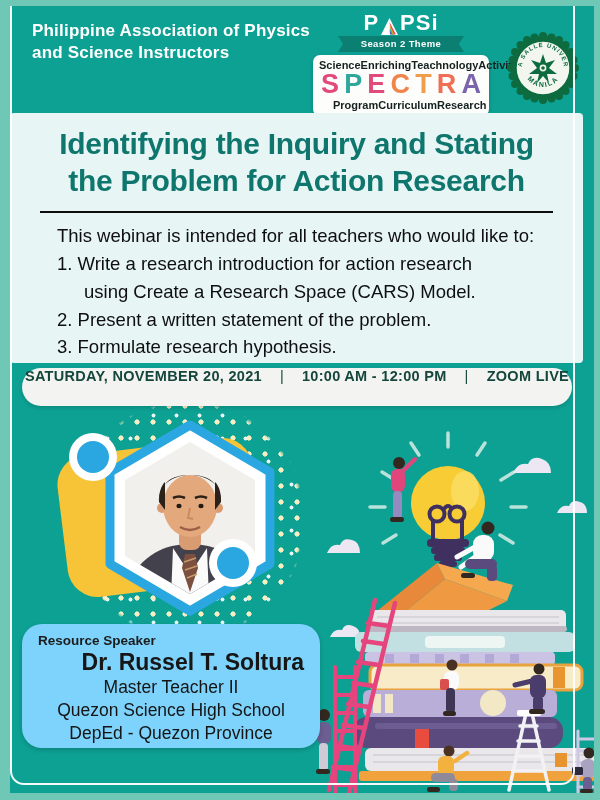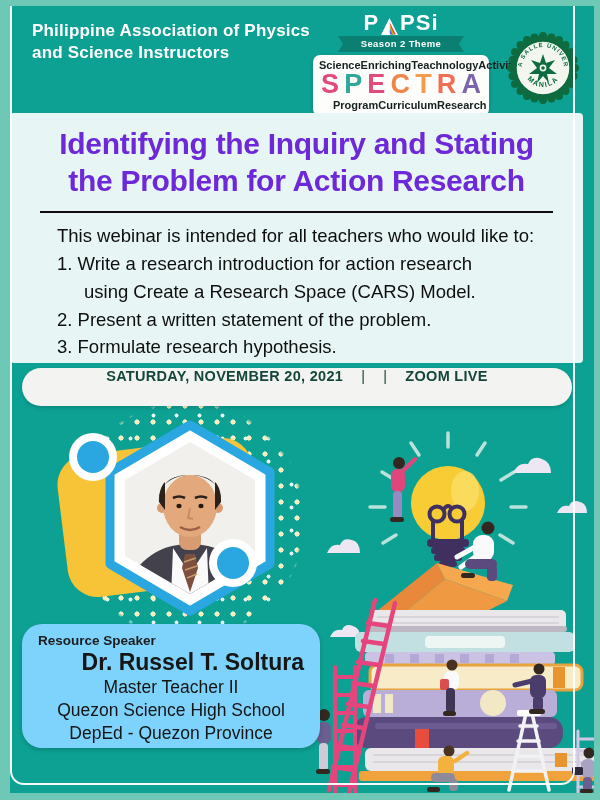--- a/index.html
+++ b/index.html
@@ -34,21 +34,21 @@
   .spectra-letters { display:flex; justify-content:space-between; padding:0 2px;
     font-size:27px; font-weight:800; line-height:1.02; }
   .sl0{color:#e2497d} .sl1{color:#2fa79c} .sl2{color:#e2497d} .sl3{color:#f0854c}
   .sl4{color:#f09d4c} .sl5{color:#ef6f54} .sl6{color:#7b64ab}
 
   .seal { position:absolute; left:497px; top:26px; width:72px; height:72px; }
 
   
   .panel { position:absolute; left:0; right:11px; top:107px; height:250px;
     background:#e7f6f5; border-radius:4px; z-index:2; }
-  .title { margin-top:13px; text-align:center; color:#6d28d9; font-size:30px; font-weight:700;
+  .title { margin-top:13px; text-align:center; color:#0f766e; font-size:30px; font-weight:700;
     line-height:1.23; letter-spacing:-.3px; }
   .divider { height:2.5px; background:#0d0d0d; margin:11px 30px 9px; }
   .objectives { padding-left:47px; padding-right:20px; color:#0f0f0f;
     font-size:18.5px; font-weight:500; line-height:1.5; }
   .objectives .cont { padding-left:27px; }
 
   
   .schedule { position:absolute; left:12px; right:22px; top:362px; height:38px;
     background:#f3f3f1; border-radius:19px; display:flex; align-items:flex-start; justify-content:center;
     gap:18px; color:#14463c; font-size:14.5px; font-weight:800; letter-spacing:.3px; z-index:2;
@@ -197,20 +197,21 @@
       <div class="cont">using Create a Research Space (CARS) Model.</div>
       <div>2. Present a written statement of the problem.</div>
       <div>3. Formulate research hypothesis.</div>
       <div>4. Indicate the scope and limitation of action research.</div>
     </div>
   </section>
 
   <div class="schedule">
     <span>SATURDAY, NOVEMBER 20, 2021</span>
     <span class="sep">|</span>
+    <span>10:00 AM - 12:00 PM</span>
     <span class="sep">|</span>
     <span>ZOOM LIVE</span>
   </div>
 
   <div class="halo"></div>
   <div class="blob"></div>
   <div class="hex-wrap">
     <svg width="190" height="200" viewBox="0 0 190 200">
       <defs>
         <clipPath id="hexClip">

